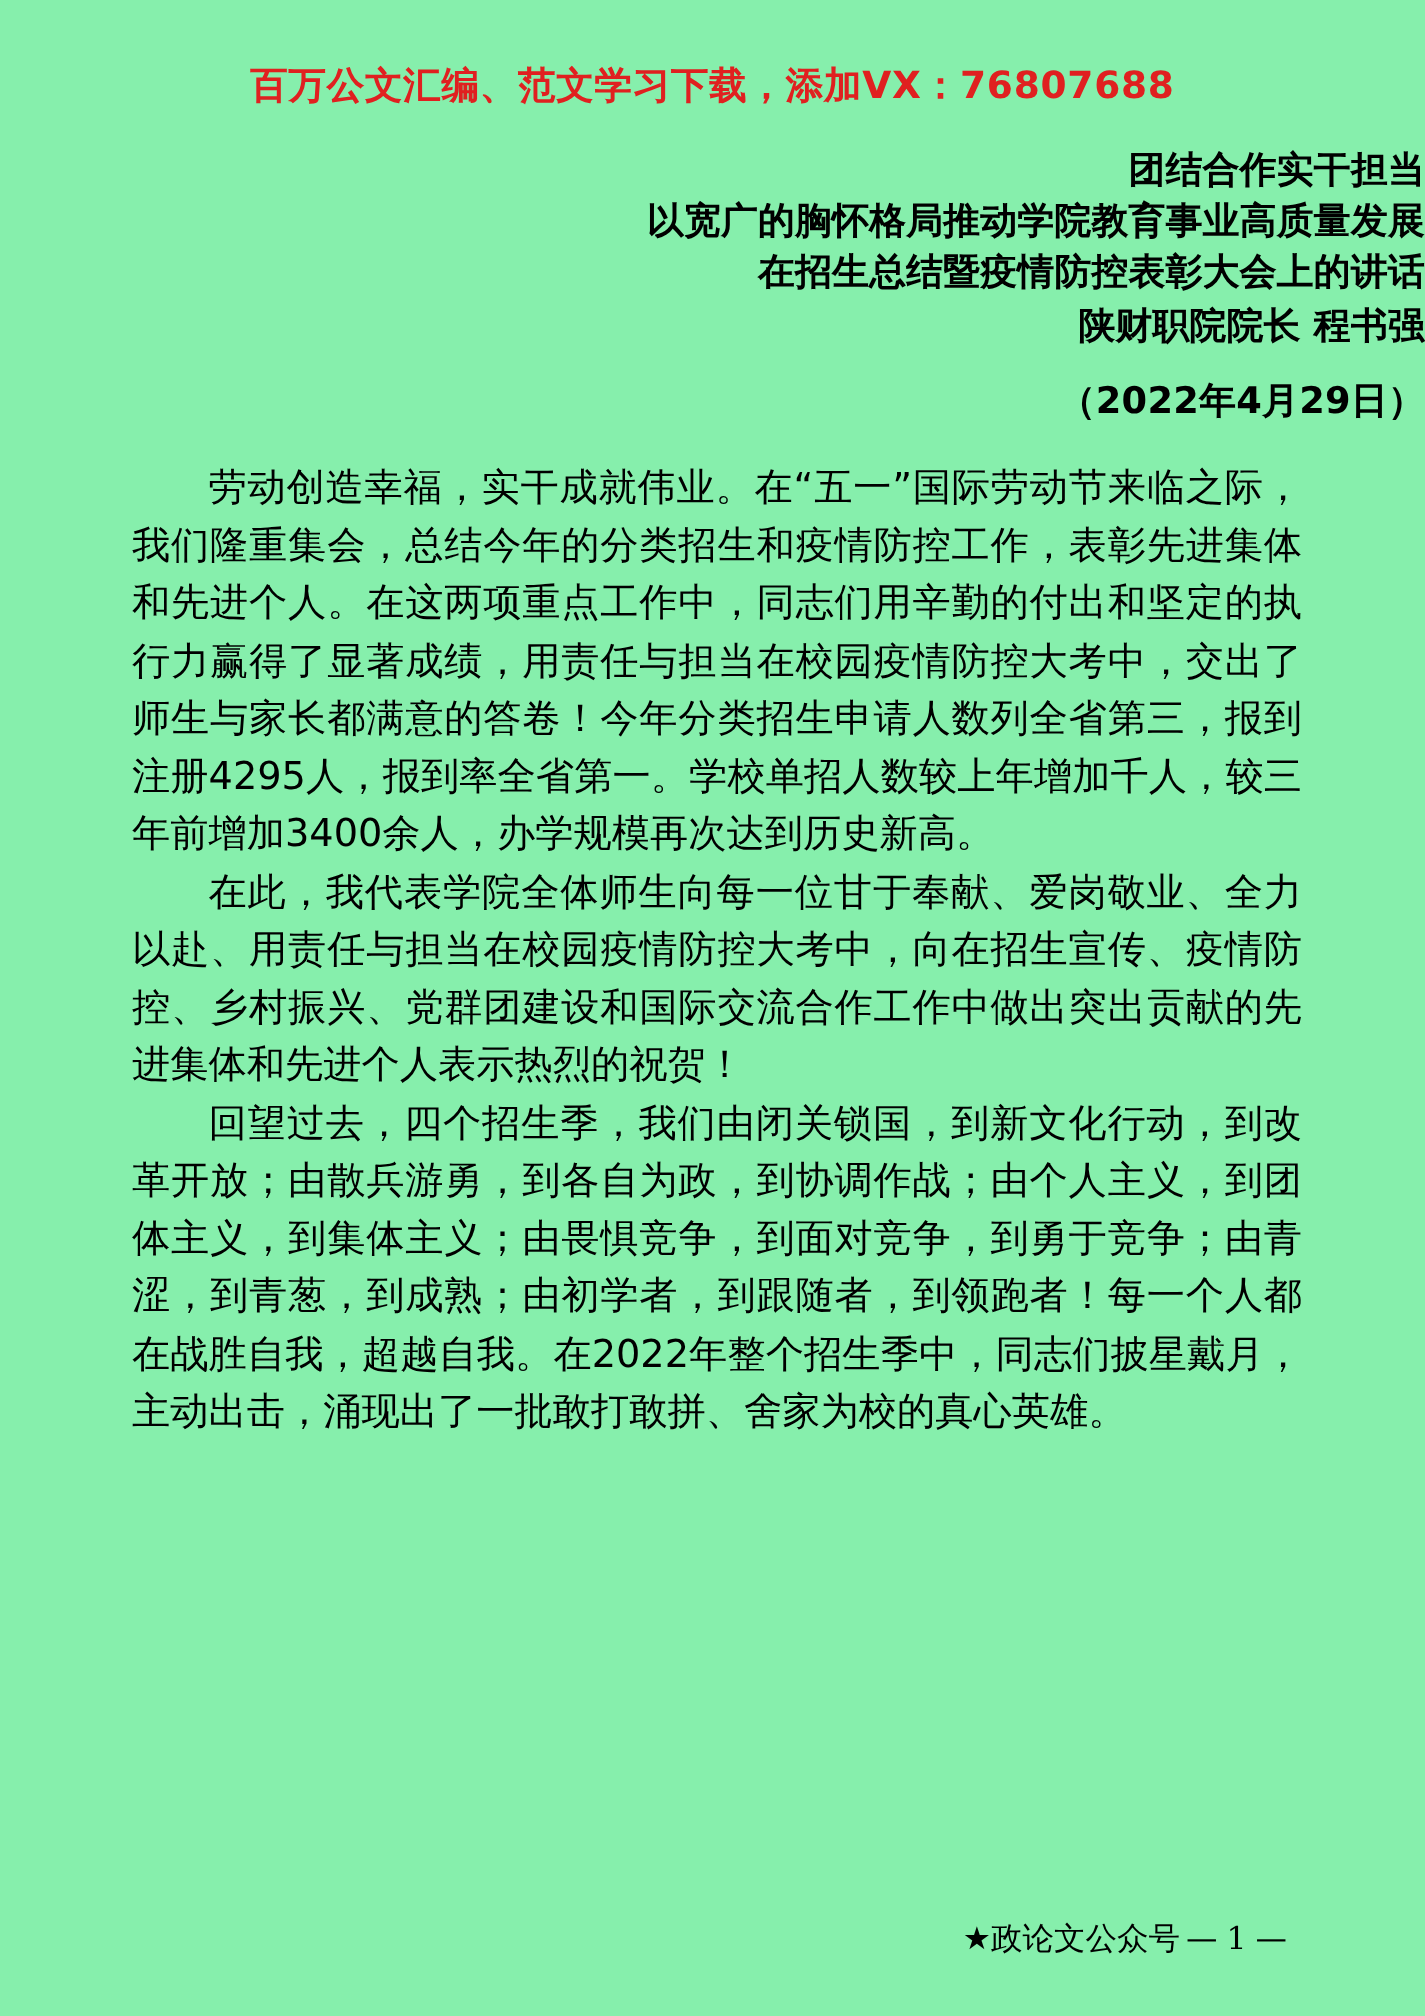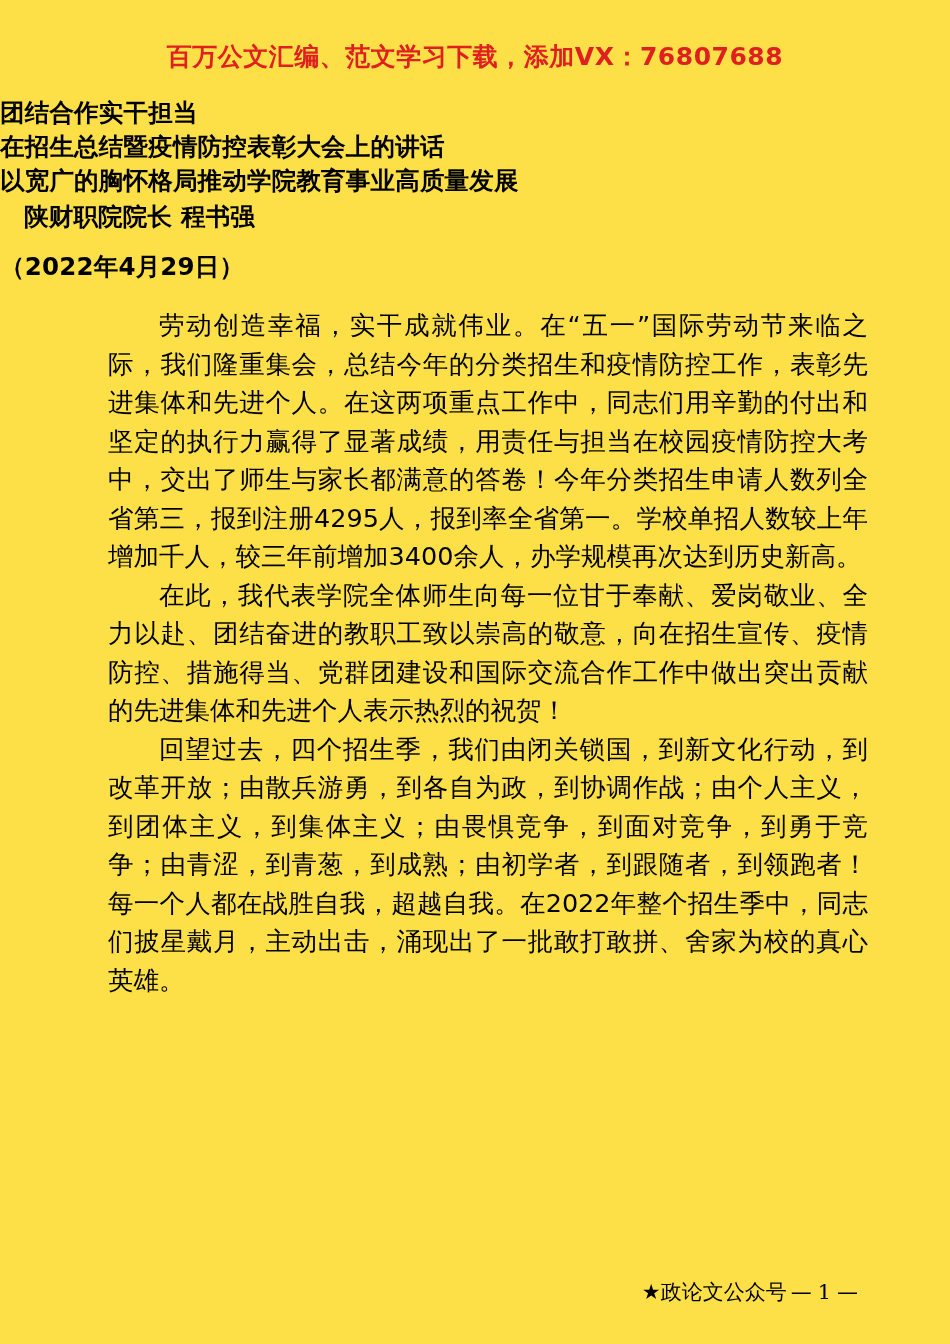--- a/index.html
+++ b/index.html
@@ -9,21 +9,21 @@
     background: #ffffff;
   }
   body {
     font-family: "DejaVu Sans", "Liberation Sans", sans-serif;
     color: #000000;
   }
   .page {
     position: relative;
     width: 950px;
     height: 1344px;
-    background: #fde047;
+    background: #86efac;
     overflow: hidden;
     box-sizing: border-box;
   }
 
   
   .promo-banner {
     position: absolute;
     top: 42px;
     left: 0;
     width: 950px;
@@ -34,21 +34,21 @@
     line-height: 1.2;
     white-space: nowrap;
   }
 
   
   .title-block {
     position: absolute;
     top: 96px;
     left: 0;
     width: 950px;
-    text-align: left;
+    text-align: right;
   }
   .title-line {
     font-size: 24.5px;
     font-weight: bold;
     line-height: 34px;
     letter-spacing: 0.2px;
     white-space: nowrap;
   }
   .title-line.author {
     margin-top: 2px;
@@ -70,21 +70,20 @@
     font-size: 25.5px;
     line-height: 38.5px;
     text-align: justify;
     text-justify: inter-character;
     margin: 0 0 0 0;
     letter-spacing: 0px;
     word-break: break-all;
   }
   .para.indent {
     text-indent: 2em;
-    margin-left: 20px;
   }
   .para.salutation {
     text-indent: 0;
   }
 
   
   .footer {
     position: absolute;
     left: 0;
     top: 1278px;
@@ -107,29 +106,29 @@
 </style>
 </head>
 <body>
 
 <div class="page">
 
   <div class="promo-banner" style="color: rgb(224, 32, 32);">百万公文汇编、范文学习下载，添加VX：76807688</div>
 
   <div class="title-block">
     <div class="title-line">团结合作实干担当</div>
+    <div class="title-line">以宽广的胸怀格局推动学院教育事业高质量发展</div>
     <div class="title-line">在招生总结暨疫情防控表彰大会上的讲话</div>
-    <div class="title-line">以宽广的胸怀格局推动学院教育事业高质量发展</div>
     <div class="title-line author">陕财职院院长  程书强</div>
     <div class="title-line date">（2022年4月29日）</div>
   </div>
 
   <div class="body-wrap">
     <p class="para indent">劳动创造幸福，实干成就伟业。在“五一”国际劳动节来临之际，我们隆重集会，总结今年的分类招生和疫情防控工作，表彰先进集体和先进个人。在这两项重点工作中，同志们用辛勤的付出和坚定的执行力赢得了显著成绩，用责任与担当在校园疫情防控大考中，交出了师生与家长都满意的答卷！今年分类招生申请人数列全省第三，报到注册4295人，报到率全省第一。学校单招人数较上年增加千人，较三年前增加3400余人，办学规模再次达到历史新高。</p>
-    <p class="para indent">在此，我代表学院全体师生向每一位甘于奉献、爱岗敬业、全力以赴、团结奋进的教职工致以崇高的敬意，向在招生宣传、疫情防控、措施得当、党群团建设和国际交流合作工作中做出突出贡献的先进集体和先进个人表示热烈的祝贺！</p>
+    <p class="para indent">在此，我代表学院全体师生向每一位甘于奉献、爱岗敬业、全力以赴、用责任与担当在校园疫情防控大考中，向在招生宣传、疫情防控、乡村振兴、党群团建设和国际交流合作工作中做出突出贡献的先进集体和先进个人表示热烈的祝贺！</p>
     <p class="para indent">回望过去，四个招生季，我们由闭关锁国，到新文化行动，到改革开放；由散兵游勇，到各自为政，到协调作战；由个人主义，到团体主义，到集体主义；由畏惧竞争，到面对竞争，到勇于竞争；由青涩，到青葱，到成熟；由初学者，到跟随者，到领跑者！每一个人都在战胜自我，超越自我。在2022年整个招生季中，同志们披星戴月，主动出击，涌现出了一批敢打敢拼、舍家为校的真心英雄。</p>
   </div>
 
   <div class="footer">
     <span>★</span><span>政论文公众号</span><span class="dash">—</span><span class="fnum">1</span><span class="dash">—</span>
   </div>
 
 </div>
 
 </body></html>

